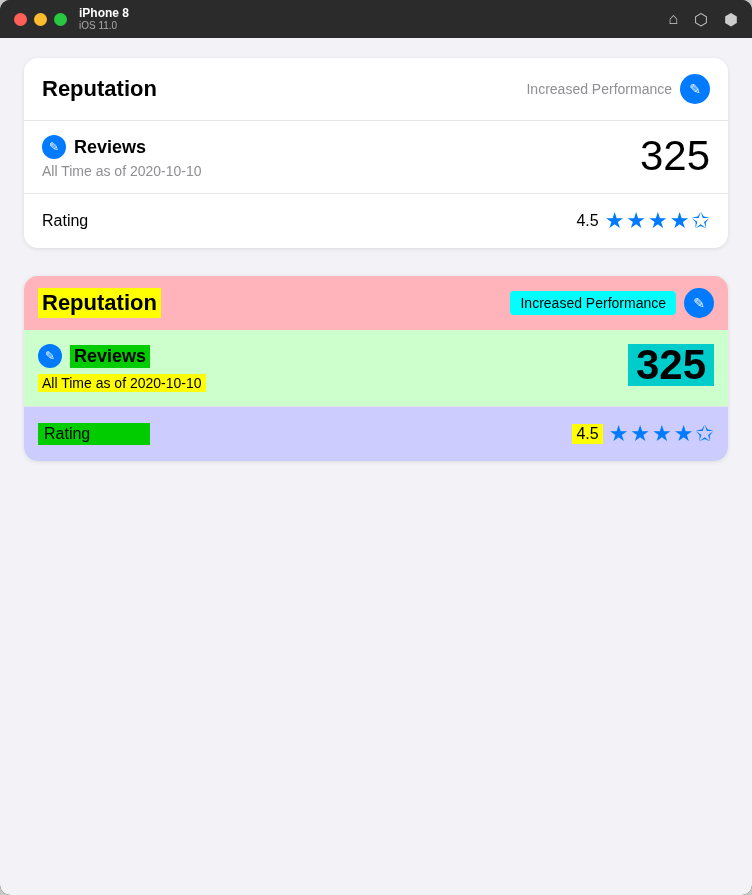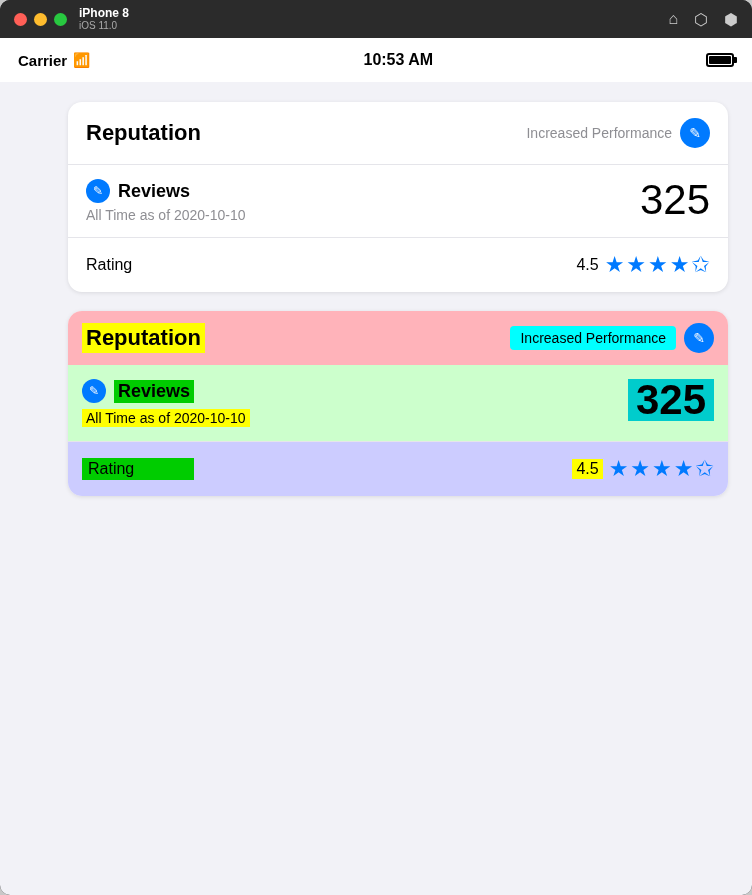--- a/index.html
+++ b/index.html
@@ -152,22 +152,21 @@
       border-radius: 1px;
     }
 
     
     .content {
       flex: 1;
       padding: 20px 24px;
       overflow-y: auto;
       display: flex;
       flex-direction: column;
-      gap: 19px;
-      margin-left: 44px;
+      gap: 28px;
     }
 
     
     .card {
       background: #ffffff;
       border-radius: 14px;
       overflow: hidden;
       box-shadow: 0 1px 4px rgba(0,0,0,0.1);
     }
 
@@ -430,32 +429,20 @@
     </div>
     <div class="title-bar-icons">
       <span class="title-bar-icon">⌂</span>
       <span class="title-bar-icon">⬡</span>
       <span class="title-bar-icon">⬢</span>
     </div>
   </div>
 
   <div class="phone-screen">
 
-    <div class="status-bar">
-      <div class="status-left">
-        <span>Carrier</span>
-        <span class="wifi-icon">📶</span>
-      </div>
-      <div class="status-center">10:53 AM</div>
-      <div class="status-right">
-        <div class="battery">
-          <div class="battery-fill"></div>
-        </div>
-      </div>
-    </div>
 
     <div class="content">
 
       <div class="card">
         <div class="card-header">
           <span class="card-title">Reputation</span>
           <div class="card-header-right">
             <span class="performance-label">Increased Performance</span>
             <div class="edit-btn">
               <span>✎</span>

